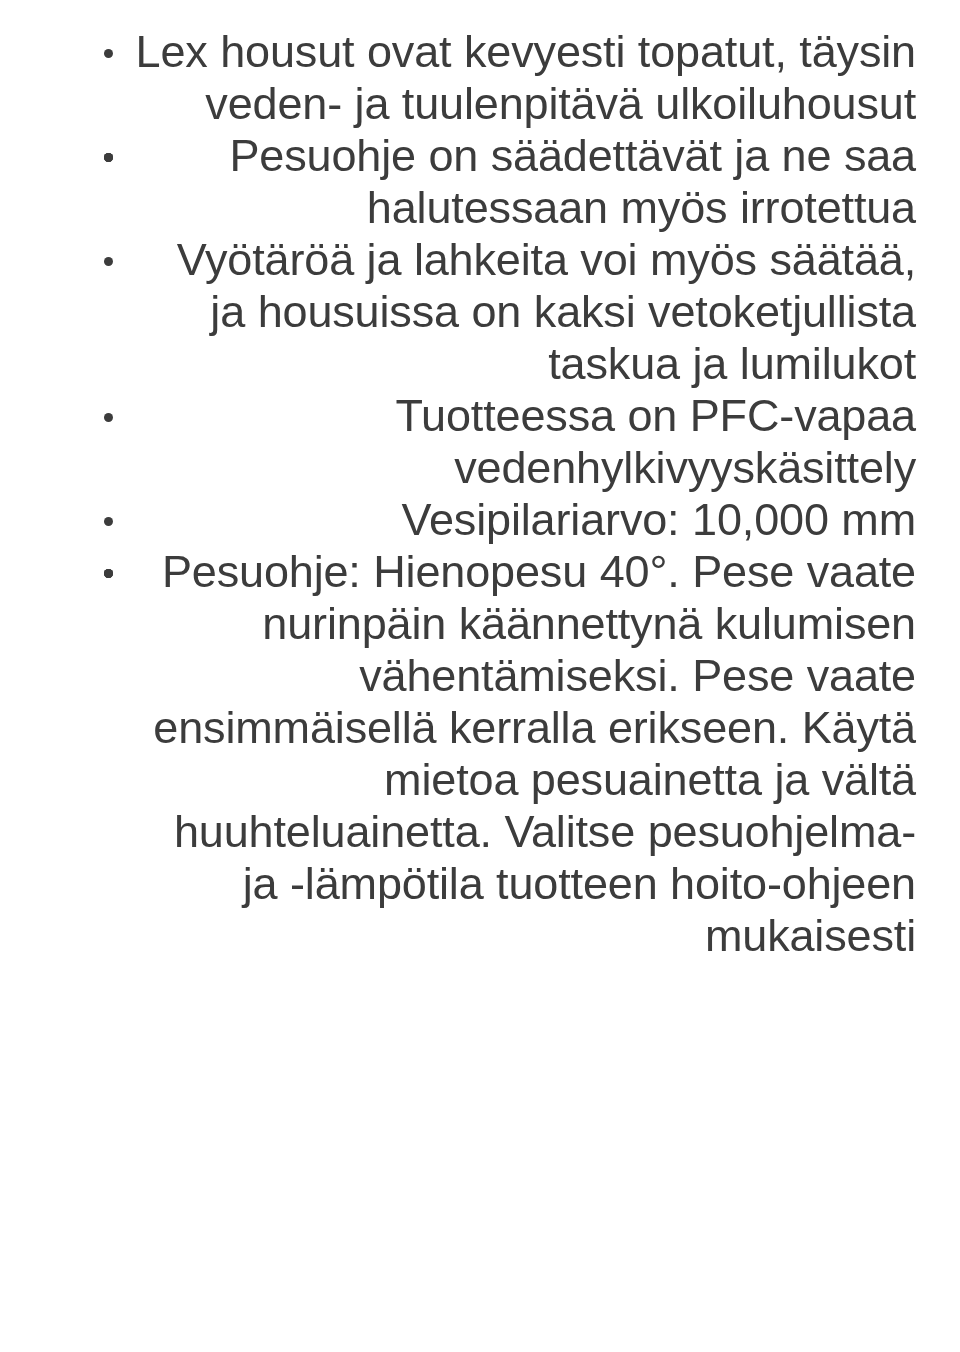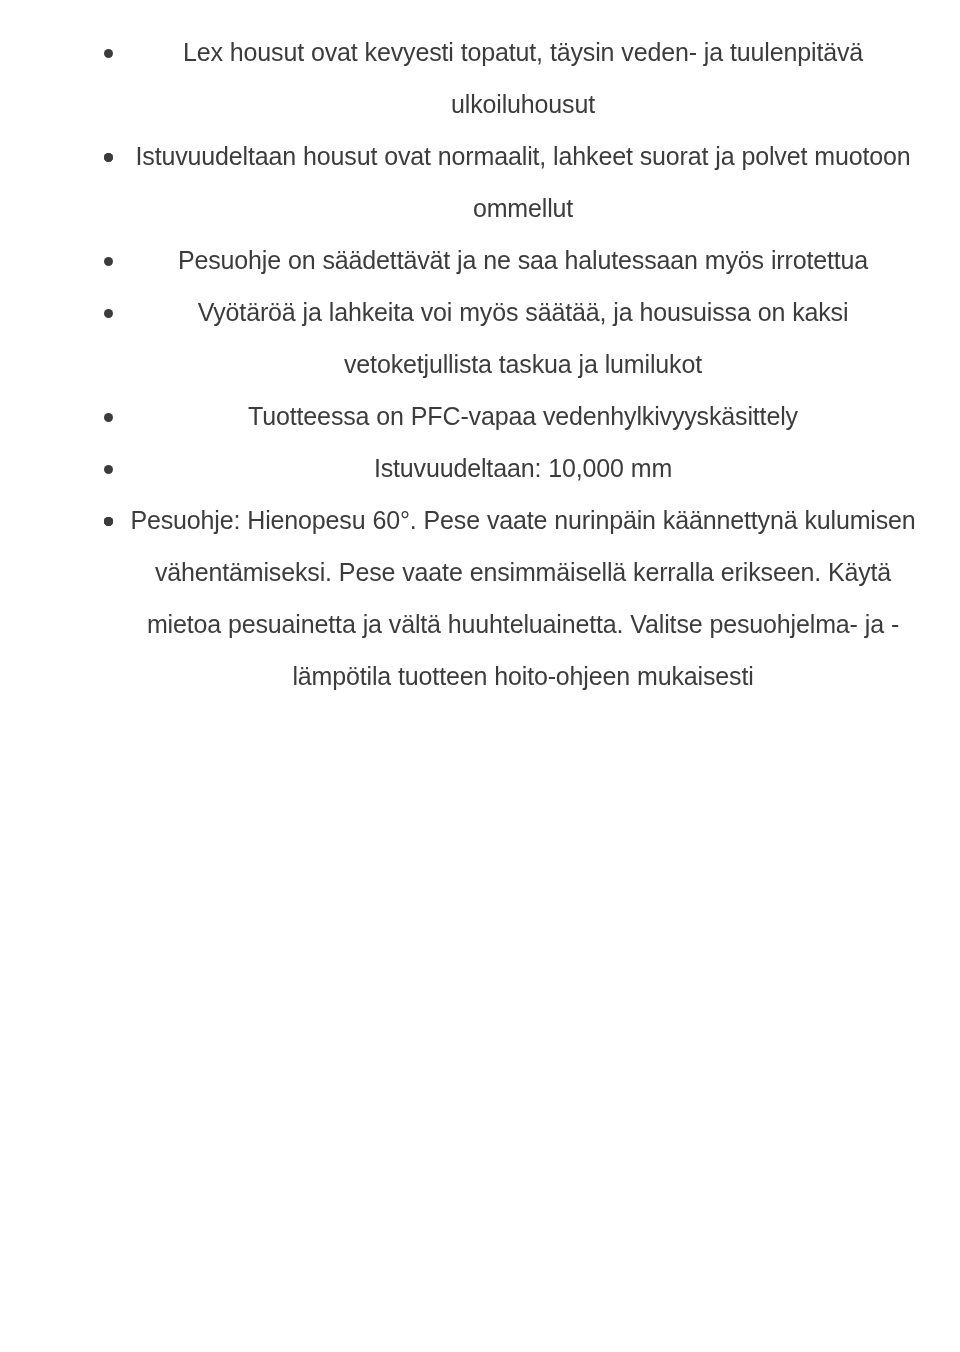--- a/index.html
+++ b/index.html
@@ -27,25 +27,25 @@
     list-style: none;
     margin: 0;
     padding: 0;
   }
 
   ul.feature-list > li {
     position: relative;
     margin: 0;
     padding: 0 0 0 130px;
     color: #3c3c3c;
-    font-size: 25px;
+    font-size: 45px;
     line-height: 52px;
     letter-spacing: -0.15px;
     word-spacing: 0.2px;
-    text-align: center;
+    text-align: right;
   }
 
   ul.feature-list > li .bullet-marker {
     position: absolute;
     left: 104px;
     top: 0;
     width: 10px;
     height: 52px;
     display: block;
   }
@@ -76,51 +76,50 @@
       <span class="bullet-marker"></span>
       <span class="feature-text">Lex housut ovat kevyesti topatut, täysin veden- ja tuulenpitävä ulkoiluhousut</span>
     </li>
 
     <li>
       <span class="bullet-marker"></span>
     </li>
 
     <li>
       <span class="bullet-marker"></span>
-      <span class="feature-text">Istuvuudeltaan housut ovat normaalit, lahkeet suorat ja polvet muotoon ommellut</span>
     </li>
 
     <li>
       <span class="bullet-marker"></span>
       <span class="feature-text">Pesuohje on säädettävät ja ne saa halutessaan myös irrotettua</span>
     </li>
 
     <li>
       <span class="bullet-marker"></span>
       <span class="feature-text">Vyötäröä ja lahkeita voi myös säätää, ja housuissa on kaksi vetoketjullista taskua ja lumilukot</span>
     </li>
 
 
     <li>
       <span class="bullet-marker"></span>
       <span class="feature-text">Tuotteessa on PFC-vapaa vedenhylkivyyskäsittely</span>
     </li>
 
     <li>
       <span class="bullet-marker"></span>
-      <span class="feature-text">Istuvuudeltaan: 10,000 mm</span>
+      <span class="feature-text">Vesipilariarvo: 10,000 mm</span>
     </li>
 
     <li>
       <span class="bullet-marker"></span>
     </li>
 
     <li>
       <span class="bullet-marker"></span>
     </li>
 
     <li>
       <span class="bullet-marker"></span>
-      <span class="feature-text">Pesuohje: Hienopesu 60°. Pese vaate nurinpäin käännettynä kulumisen vähentämiseksi. Pese vaate ensimmäisellä kerralla erikseen. Käytä mietoa pesuainetta ja vältä huuhteluainetta. Valitse pesuohjelma- ja -lämpötila tuotteen hoito-ohjeen mukaisesti</span>
+      <span class="feature-text">Pesuohje: Hienopesu 40°. Pese vaate nurinpäin käännettynä kulumisen vähentämiseksi. Pese vaate ensimmäisellä kerralla erikseen. Käytä mietoa pesuainetta ja vältä huuhteluainetta. Valitse pesuohjelma- ja -lämpötila tuotteen hoito-ohjeen mukaisesti</span>
     </li>
 
   </ul>
 </div>
 
 </body></html>

